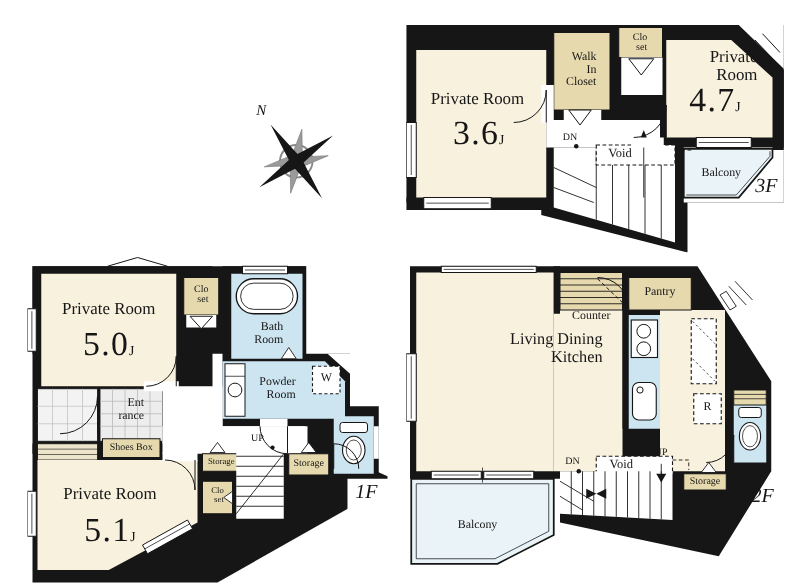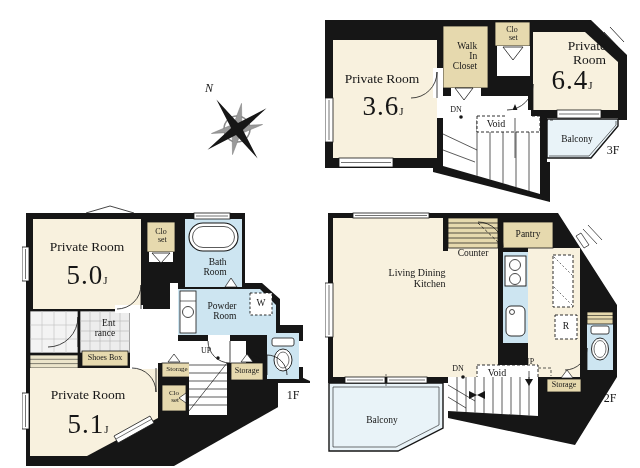--- a/index.html
+++ b/index.html
@@ -3,29 +3,29 @@
 <meta charset="utf-8">
 <style>
   html,body{margin:0;padding:0;background:#fff;}
   .canvas{position:relative;width:640px;height:468px;background:#ffffff;overflow:hidden;
           font-family:"Liberation Serif",serif;color:#161616;}
   .floor{position:absolute;}
   .floor svg{position:absolute;left:0;top:0;}
   .lbl{position:absolute;transform:translate(-50%,-50%);text-align:right;white-space:pre-line;
        line-height:1.05;color:#161616;}
   .room-name{font-size:13.5px;}
-  .ldk-name{font-size:10px;}
+  .ldk-name{font-size:13px;margin-left:28px;}
   .area{font-size:27px;letter-spacing:1px;}
   .area-big{font-size:30px;letter-spacing:1px;}
   .area .unit,.area-big .unit{font-size:11px;letter-spacing:0;}
   .mid{font-size:10px;}
   .sm{font-size:9.5px;}
   .xs{font-size:8px;}
   .xxs{font-size:7px;}
-  .floor-tag{font-size:12px;}
+  .floor-tag{font-size:16px;font-style:italic;}
   .north{font-size:12px;font-style:italic;}
 </style>
 </head>
 <body>
 
 <div class="canvas">
 
   <div class="floor" style="left:192px;top:74px;width:84px;height:92px">
     <svg width="84" height="92" viewBox="0 0 84 92">
       <circle cx="45" cy="55" r="13" fill="none" stroke="#8a8a8a" stroke-width="1.5"></circle>
@@ -90,21 +90,21 @@
       <circle cx="136" cy="107" r="1.8" fill="#161616"></circle>
 
       <rect x="108" y="58" width="10" height="30" fill="#ffffff"></rect>
       <path d="M112,88 L112,62 A26,26 0 0 1 86,88" fill="none" stroke="#161616" stroke-width="0.8"></path>
       <rect x="180" y="100" width="26" height="8" fill="#ffffff"></rect>
       <path d="M208,100 L208,74 A26,26 0 0 1 182,100" fill="none" stroke="#161616" stroke-width="0.8"></path>
     </svg>
     <div class="lbl room-name" style="left:57px;top:69px">Private Room</div>
     <div class="lbl area" style="left:58px;top:96px"><span>3.6</span><span class="unit">J</span></div>
     <div class="lbl room-name" style="left:247px;top:43px">Private Room</div>
-    <div class="lbl area" style="left:247px;top:70px"><span>6.4</span><span class="unit">J</span></div>
+    <div class="lbl area" style="left:247px;top:70px"><span>4.7</span><span class="unit">J</span></div>
     <div class="lbl sm" style="left:140px;top:47px">Walk
 In
 Closet</div>
     <div class="lbl xs" style="left:187px;top:24px">Clo
 set</div>
     <div class="lbl xs" style="left:131px;top:100px">DN</div>
     <div class="lbl mid" style="left:171px;top:114px">Void</div>
     <div class="lbl sm" style="left:252px;top:130px">Balcony</div>
     <div class="lbl floor-tag" style="left:288px;top:140px">3F</div>
   </div>

